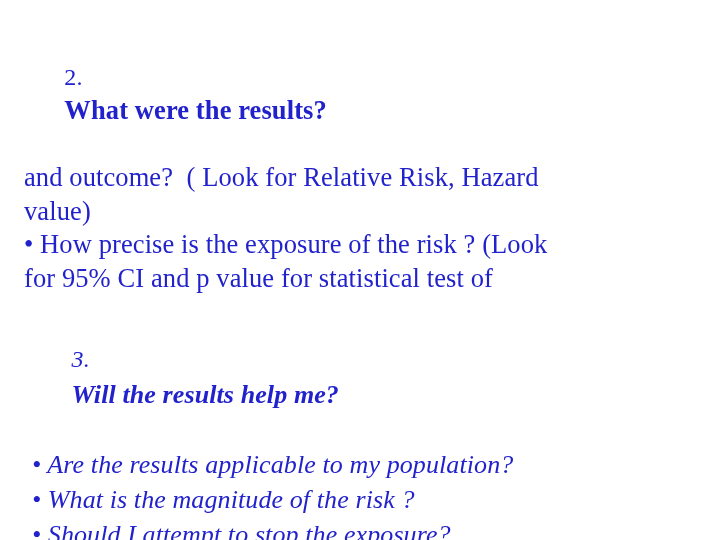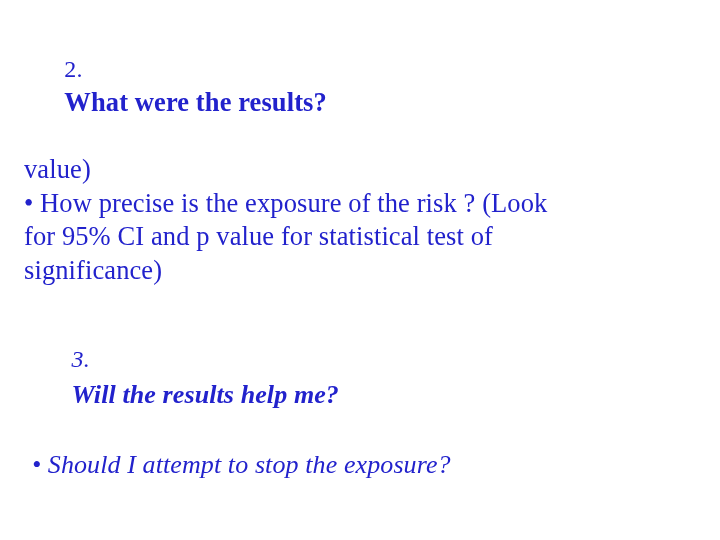--- a/index.html
+++ b/index.html
@@ -18,21 +18,21 @@
     width: 720px;
     height: 540px;
     box-sizing: border-box;
   }
   .block {
     position: absolute;
     color: #2222cc;
   }
   .block-1 {
     left: 24px;
-    top: 18px;
+    top: 26px;
     width: 676px;
   }
   .block-2 {
     left: 32px;
     top: 306px;
     width: 668px;
   }
   .line {
     font-size: 26.5px;
     line-height: 33.5px;
@@ -55,27 +55,29 @@
 </head>
 <body>
 
 <div class="slide">
 
   <div class="block block-1">
     <div class="line">
       <span class="num">2.</span>
       <span class="bold">What were the results?</span>
     </div>
+    <div class="line">and outcome?  ( Look for Relative Risk, Hazard</div>
     <div class="line">value)</div>
     <div class="line">• How precise is the exposure of the risk ? (Look</div>
     <div class="line">for 95% CI and p value for statistical test of</div>
-    <div class="line">significance)</div>
   </div>
 
   <div class="block block-2">
     <div class="line">
       <span class="num">3.</span>
       <span class="bold">Will the results help me?</span>
     </div>
+    <div class="line">• Are the results applicable to my population?</div>
+    <div class="line">• What is the magnitude of the risk ?</div>
     <div class="line">• Should I attempt to stop the exposure?</div>
   </div>
 
 </div>
 
 </body></html>

